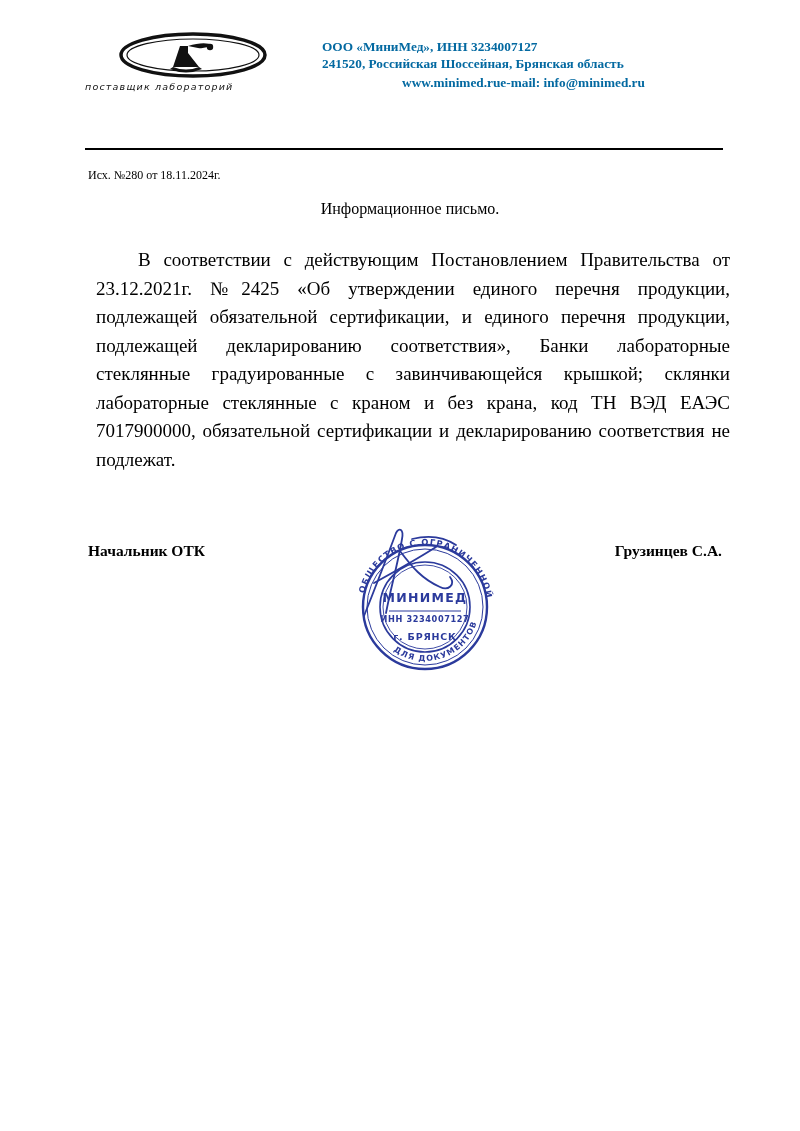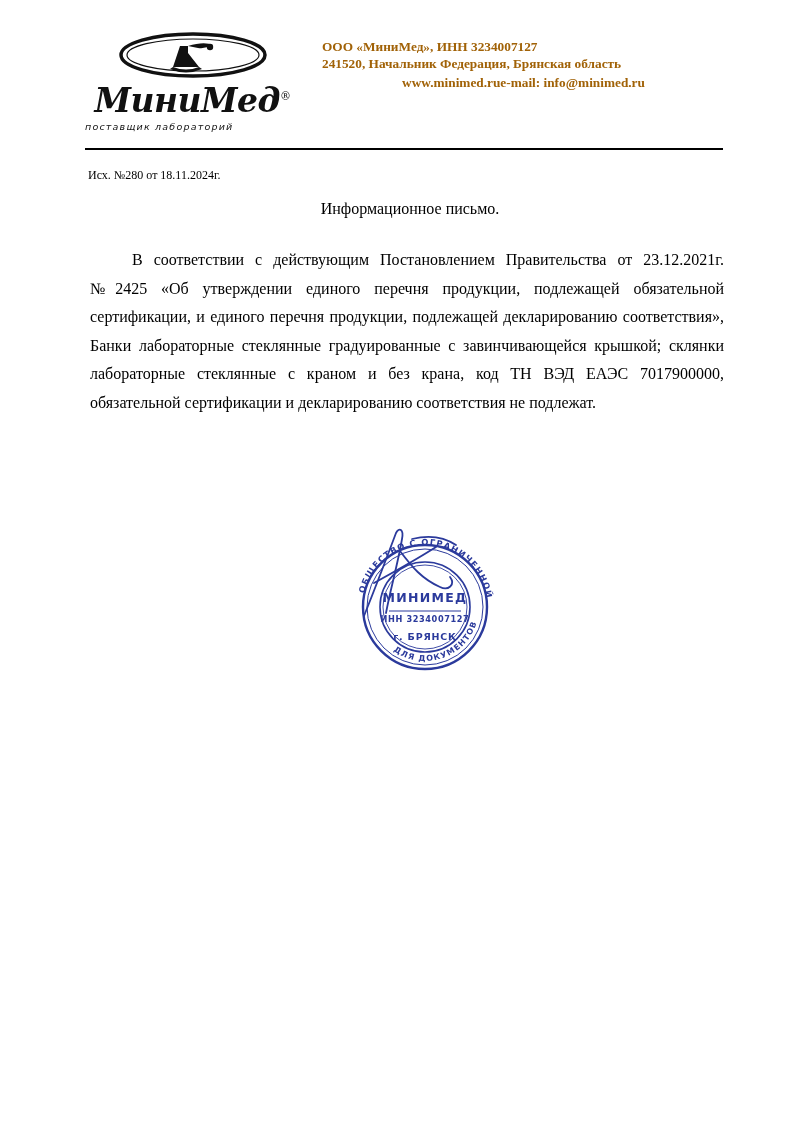--- a/index.html
+++ b/index.html
@@ -81,21 +81,21 @@
     color: #111;
   }
 
   .company-block {
     flex: 1 1 auto;
     padding-top: 10px;
     font-family: "Liberation Serif", serif;
     font-weight: bold;
     font-size: 13.3px;
     line-height: 17.4px;
-    color: #a16207;
+    color: #0369a1;
   }
   .company-block .line {
     white-space: nowrap;
   }
   .company-block .sup {
     font-size: 9px;
     vertical-align: super;
     text-decoration: underline;
   }
   .contacts-row {
@@ -126,25 +126,25 @@
     top: 200px;
     width: 800px;
     text-align: center;
     font-size: 16px;
     padding-left: 20px;
     box-sizing: border-box;
   }
 
   .para {
     position: absolute;
-    left: 90px;
+    left: 96px;
     top: 246px;
     width: 634px;
     text-align: justify;
-    font-size: 16px;
+    font-size: 19px;
     line-height: 28.5px;
     text-indent: 42px;
     hyphens: none;
   }
 
   
   .sign-row {
     position: absolute;
     left: 88px;
     top: 542px;
@@ -187,44 +187,45 @@
         <svg class="logo-oval" viewBox="0 0 150 46" xmlns="http://www.w3.org/2000/svg" aria-hidden="true">
           <ellipse cx="75" cy="23" rx="72" ry="21" fill="none" stroke="#111" stroke-width="3.5"></ellipse>
           <ellipse cx="75" cy="23" rx="66" ry="16" fill="none" stroke="#111" stroke-width="1.2"></ellipse>
 
           <path d="M62 14 L70 14 L70 21 L81 35 L55 35 Z" fill="#111"></path>
           <path d="M70 14 Q86 9 95 13 Q88 17 80 16 Z" fill="#111"></path>
           <circle cx="92" cy="15" r="3.2" fill="#111"></circle>
           <path d="M55 35 Q68 40 81 35 L84 37 Q68 44 52 37 Z" fill="#111"></path>
         </svg>
       </div>
-      <div class="logo-word">
-        <span>МиниМед</span><span class="reg">®</span>
-      </div>
       <div class="logo-sub">поставщик лабораторий</div>
     </div>
 
     <div class="company-block">
       <div class="line">ООО «МиниМед», ИНН 3234007127</div>
-      <div class="line">241520, Начальник Федерация, Брянская область</div>
+      <div class="line">241520, Российская Шоссейная, Брянская область</div>
       <div class="contacts-row">
         <span>www.minimed.ru</span>
         <span>e-mail: info@minimed.ru</span>
       </div>
     </div>
   </div>
 
   <div class="hr-head"></div>
 
   <div class="outgoing">Исх. №280 от 18.11.2024г.</div>
 
   <div class="doc-title">Информационное письмо.</div>
 
   <div class="para">В соответствии с действующим Постановлением Правительства от 23.12.2021г. №2425 «Об утверждении единого перечня продукции, подлежащей обязательной сертификации, и единого перечня продукции, подлежащей декларированию соответствия», Банки лабораторные стеклянные градуированные с завинчивающейся крышкой; склянки лабораторные стеклянные с краном и без крана, код ТН ВЭД ЕАЭС 7017900000, обязательной сертификации и декларированию соответствия не подлежат.</div>
 
+  <div class="sign-row">
+    <span>Начальник ОТК</span>
+    <span>Грузинцев С.А.</span>
+  </div>
 
   <div class="signature-scribble">
     <svg viewBox="0 0 130 110" xmlns="http://www.w3.org/2000/svg" aria-hidden="true">
       <g fill="none" stroke="#2b3a9c" stroke-width="1.8" stroke-linecap="round">
         <path d="M12 95 C 26 60, 38 28, 44 12 C 47 6, 52 8, 50 18 C 46 42, 38 70, 34 92"></path>
         <path d="M22 62 C 40 52, 62 40, 84 26"></path>
         <path d="M48 30 C 60 46, 70 58, 88 66 C 96 70, 104 64, 98 56"></path>
         <path d="M60 18 C 76 14, 92 16, 104 24"></path>
       </g>
     </svg>

